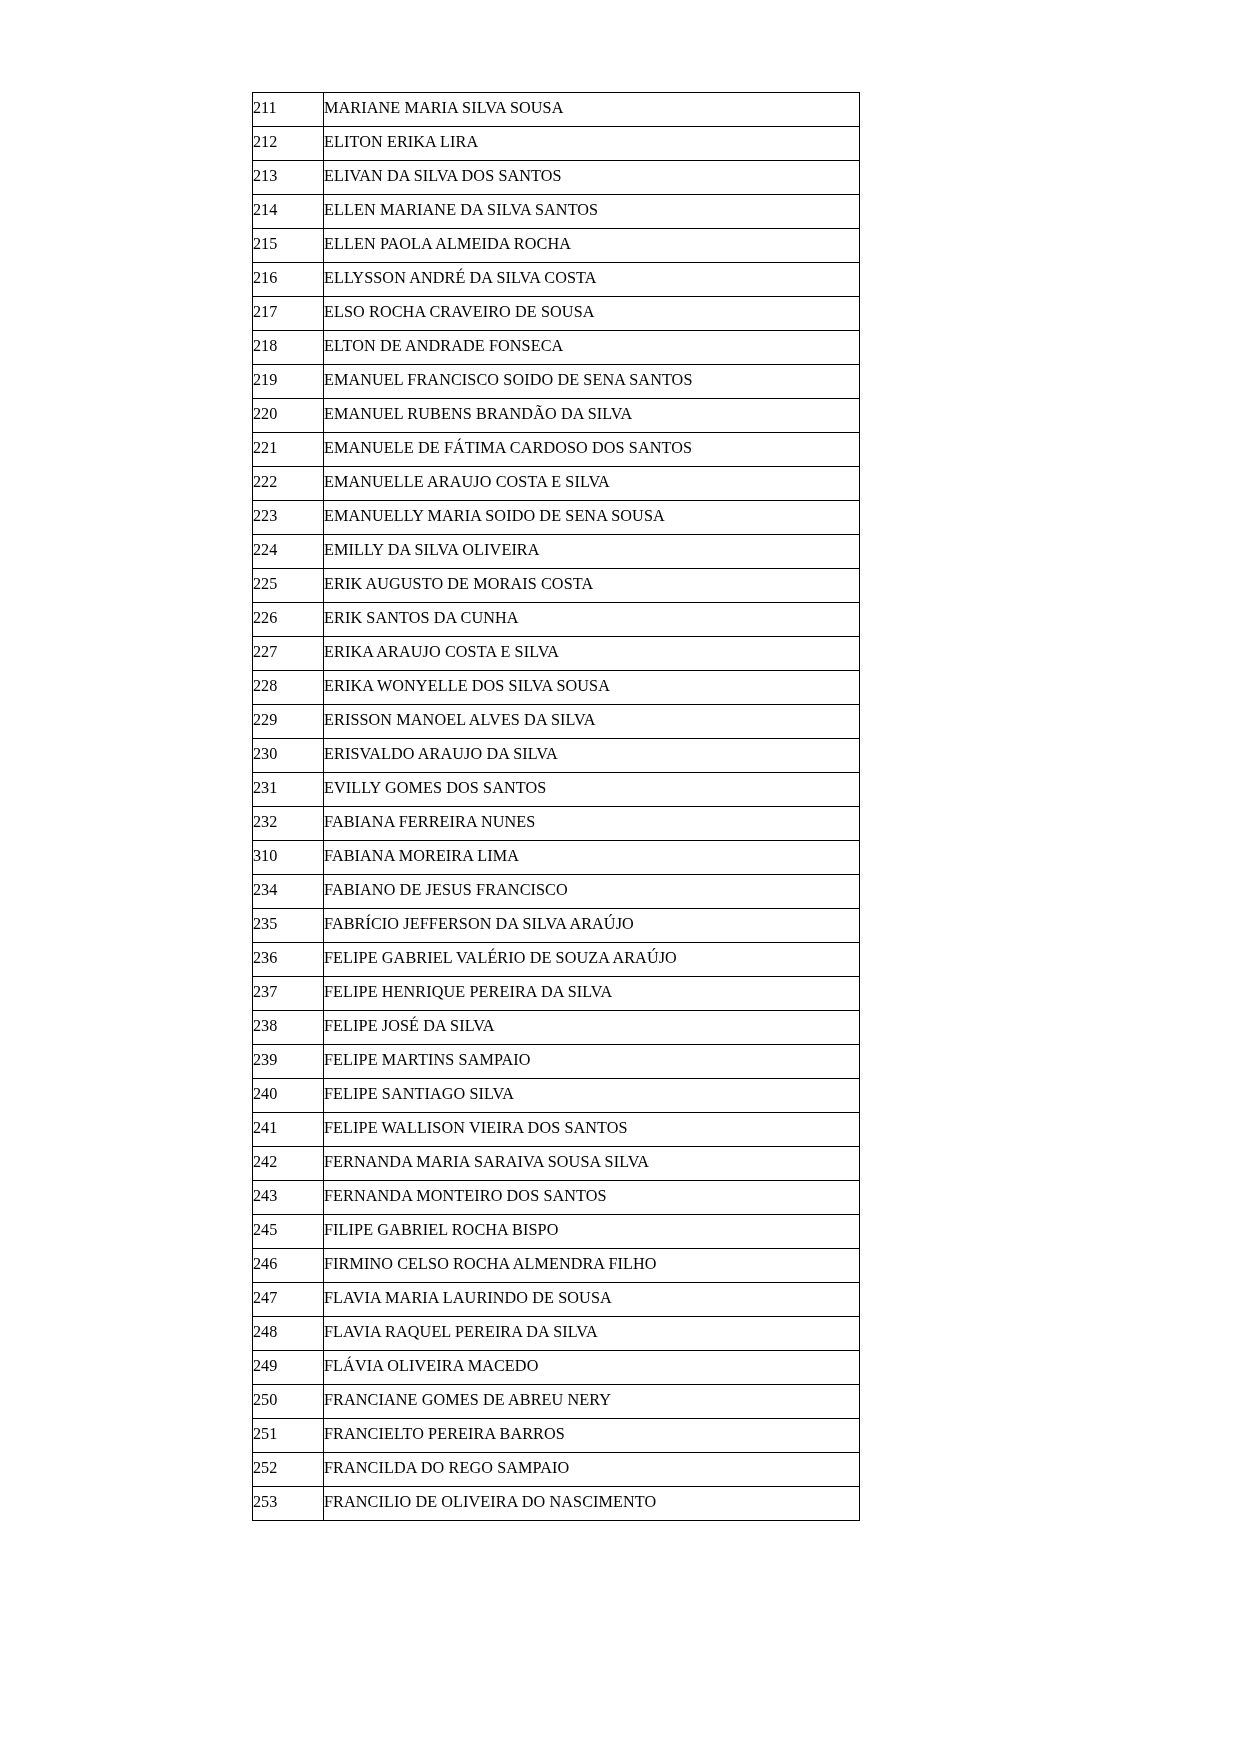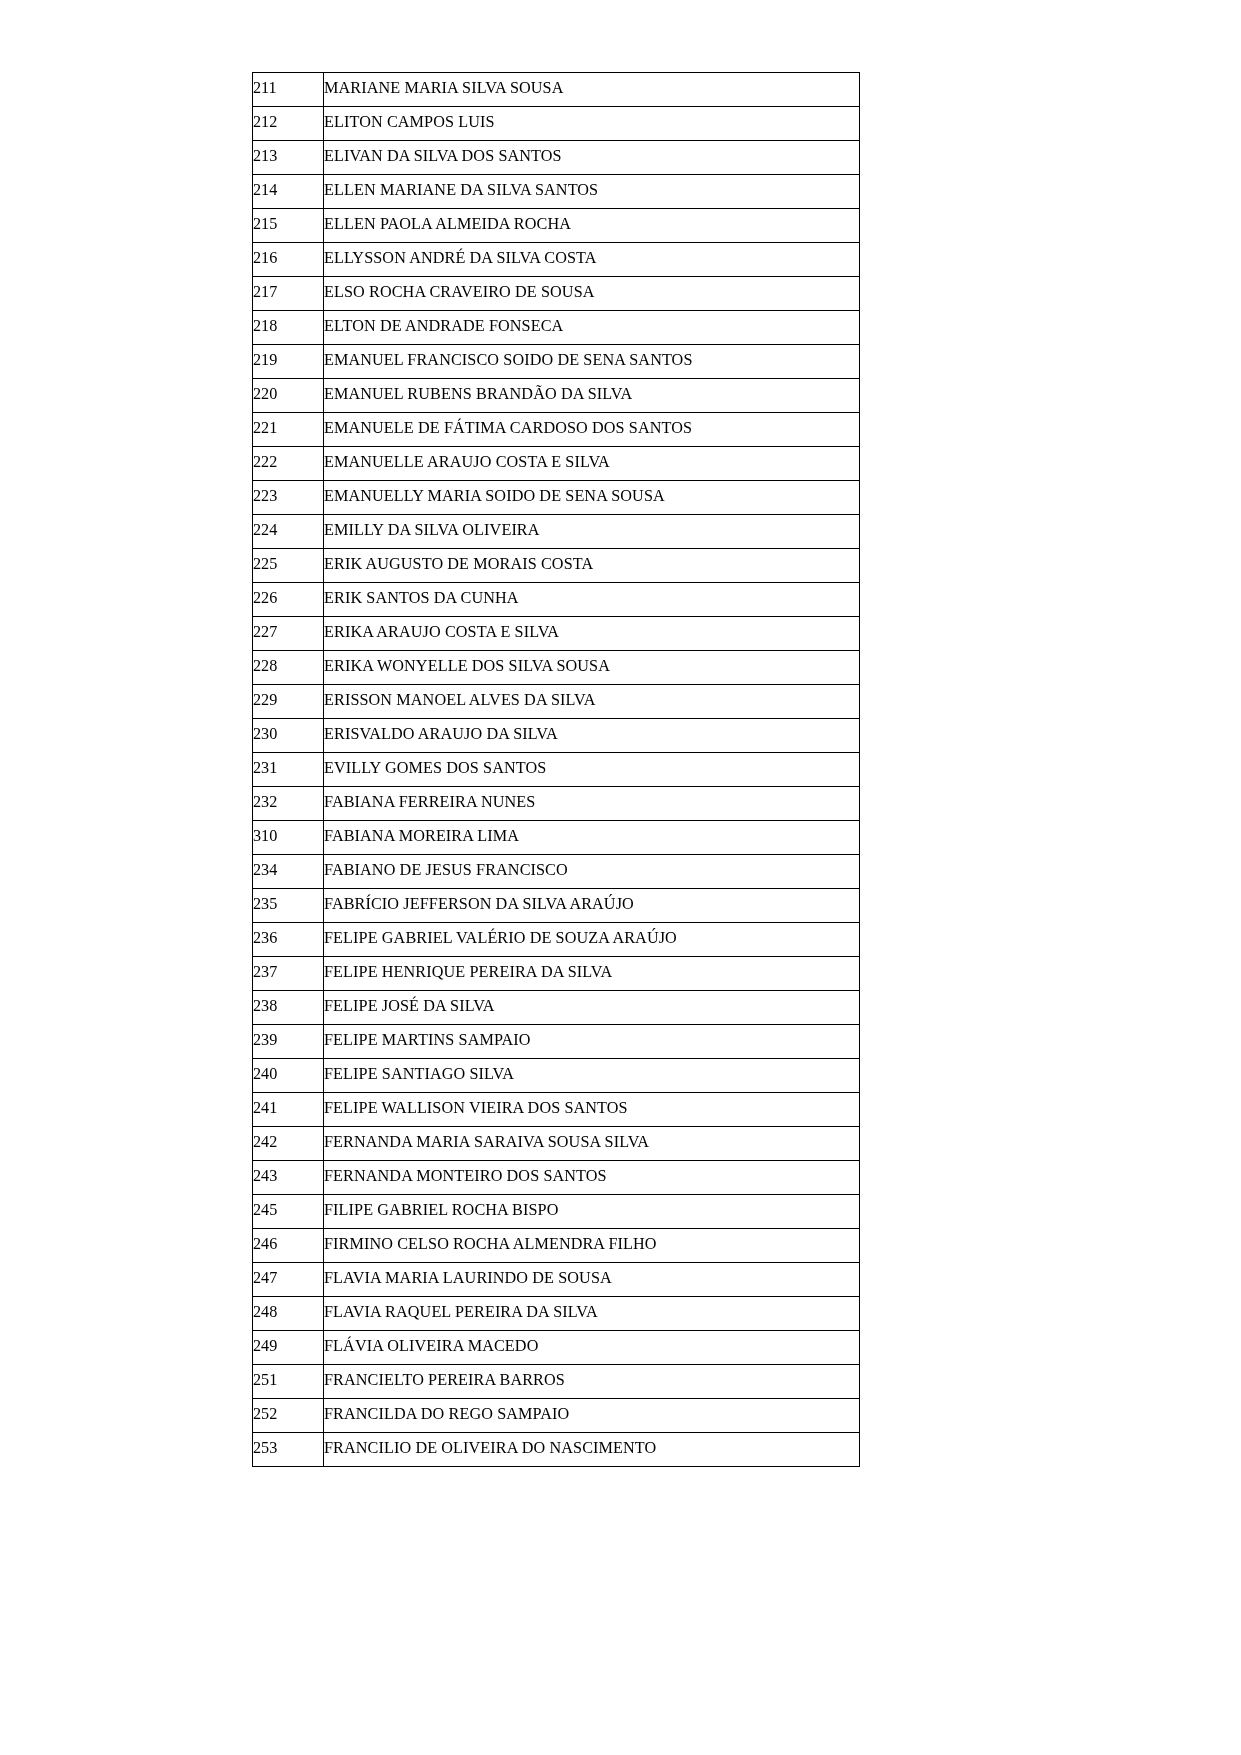--- a/index.html
+++ b/index.html
@@ -16,21 +16,21 @@
   }
   .page {
     position: relative;
     width: 1241px;
     height: 1755px;
     box-sizing: border-box;
   }
   .table-wrap {
     position: absolute;
     left: 252px;
-    top: 72px;
+    top: 92px;
     width: 605px;
   }
   table.name-list {
     border-collapse: collapse;
     width: 605px;
     table-layout: fixed;
   }
   table.name-list td {
     border: 1px solid #000000;
     font-size: 16.2px;
@@ -55,21 +55,21 @@
 <div class="page">
   <div class="table-wrap">
     <table class="name-list">
       <tbody id="name-list-body">
           <tr>
             <td class="col-num">211</td>
             <td class="col-name">MARIANE MARIA SILVA SOUSA</td>
           </tr>
           <tr>
             <td class="col-num">212</td>
-            <td class="col-name">ELITON CAMPOS LUIS</td>
+            <td class="col-name">ELITON ERIKA LIRA</td>
           </tr>
           <tr>
             <td class="col-num">213</td>
             <td class="col-name">ELIVAN DA SILVA DOS SANTOS</td>
           </tr>
           <tr>
             <td class="col-num">214</td>
             <td class="col-name">ELLEN MARIANE DA SILVA SANTOS</td>
           </tr>
           <tr>
@@ -200,20 +200,24 @@
             <td class="col-num">247</td>
             <td class="col-name">FLAVIA MARIA LAURINDO DE SOUSA</td>
           </tr>
           <tr>
             <td class="col-num">248</td>
             <td class="col-name">FLAVIA RAQUEL PEREIRA DA SILVA</td>
           </tr>
           <tr>
             <td class="col-num">249</td>
             <td class="col-name">FLÁVIA OLIVEIRA MACEDO</td>
+          </tr>
+          <tr>
+            <td class="col-num">250</td>
+            <td class="col-name">FRANCIANE GOMES DE ABREU NERY</td>
           </tr>
           <tr>
             <td class="col-num">251</td>
             <td class="col-name">FRANCIELTO PEREIRA BARROS</td>
           </tr>
           <tr>
             <td class="col-num">252</td>
             <td class="col-name">FRANCILDA DO REGO SAMPAIO</td>
           </tr>
           <tr>

